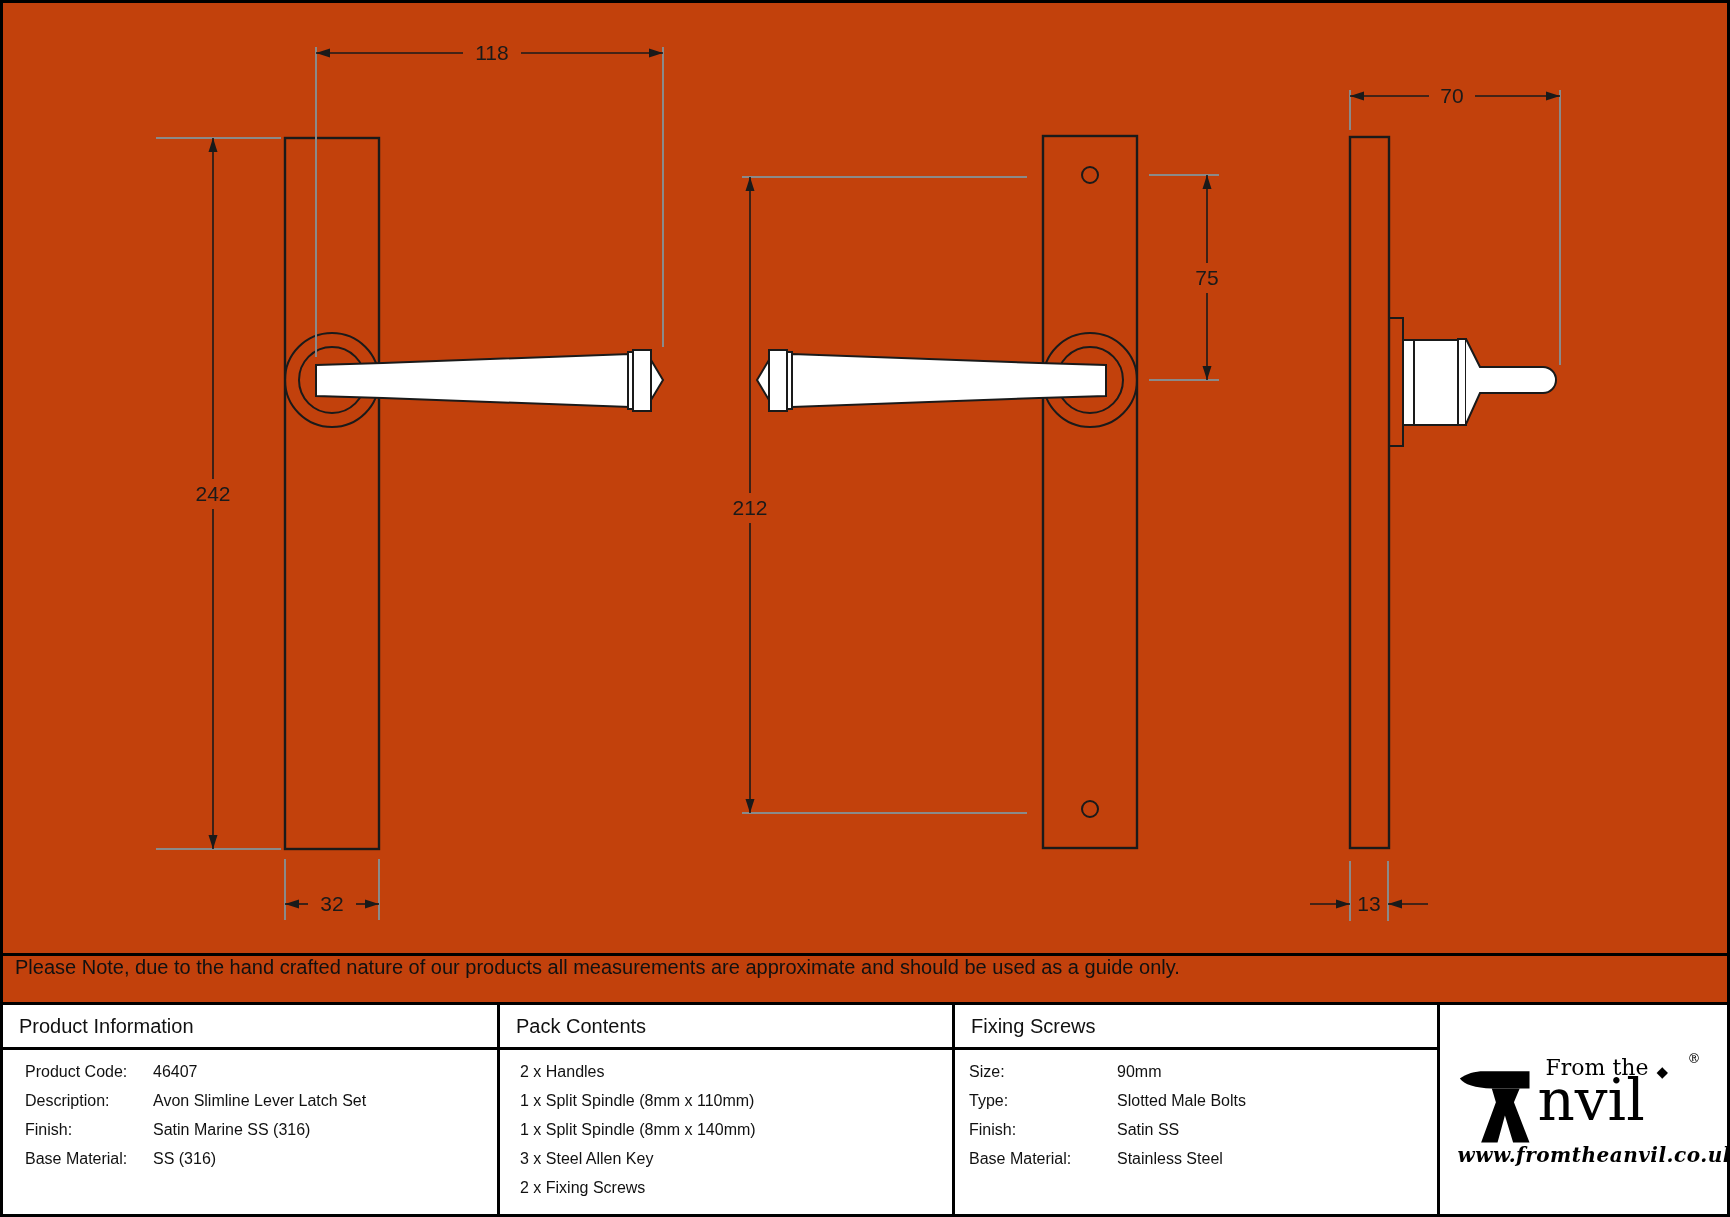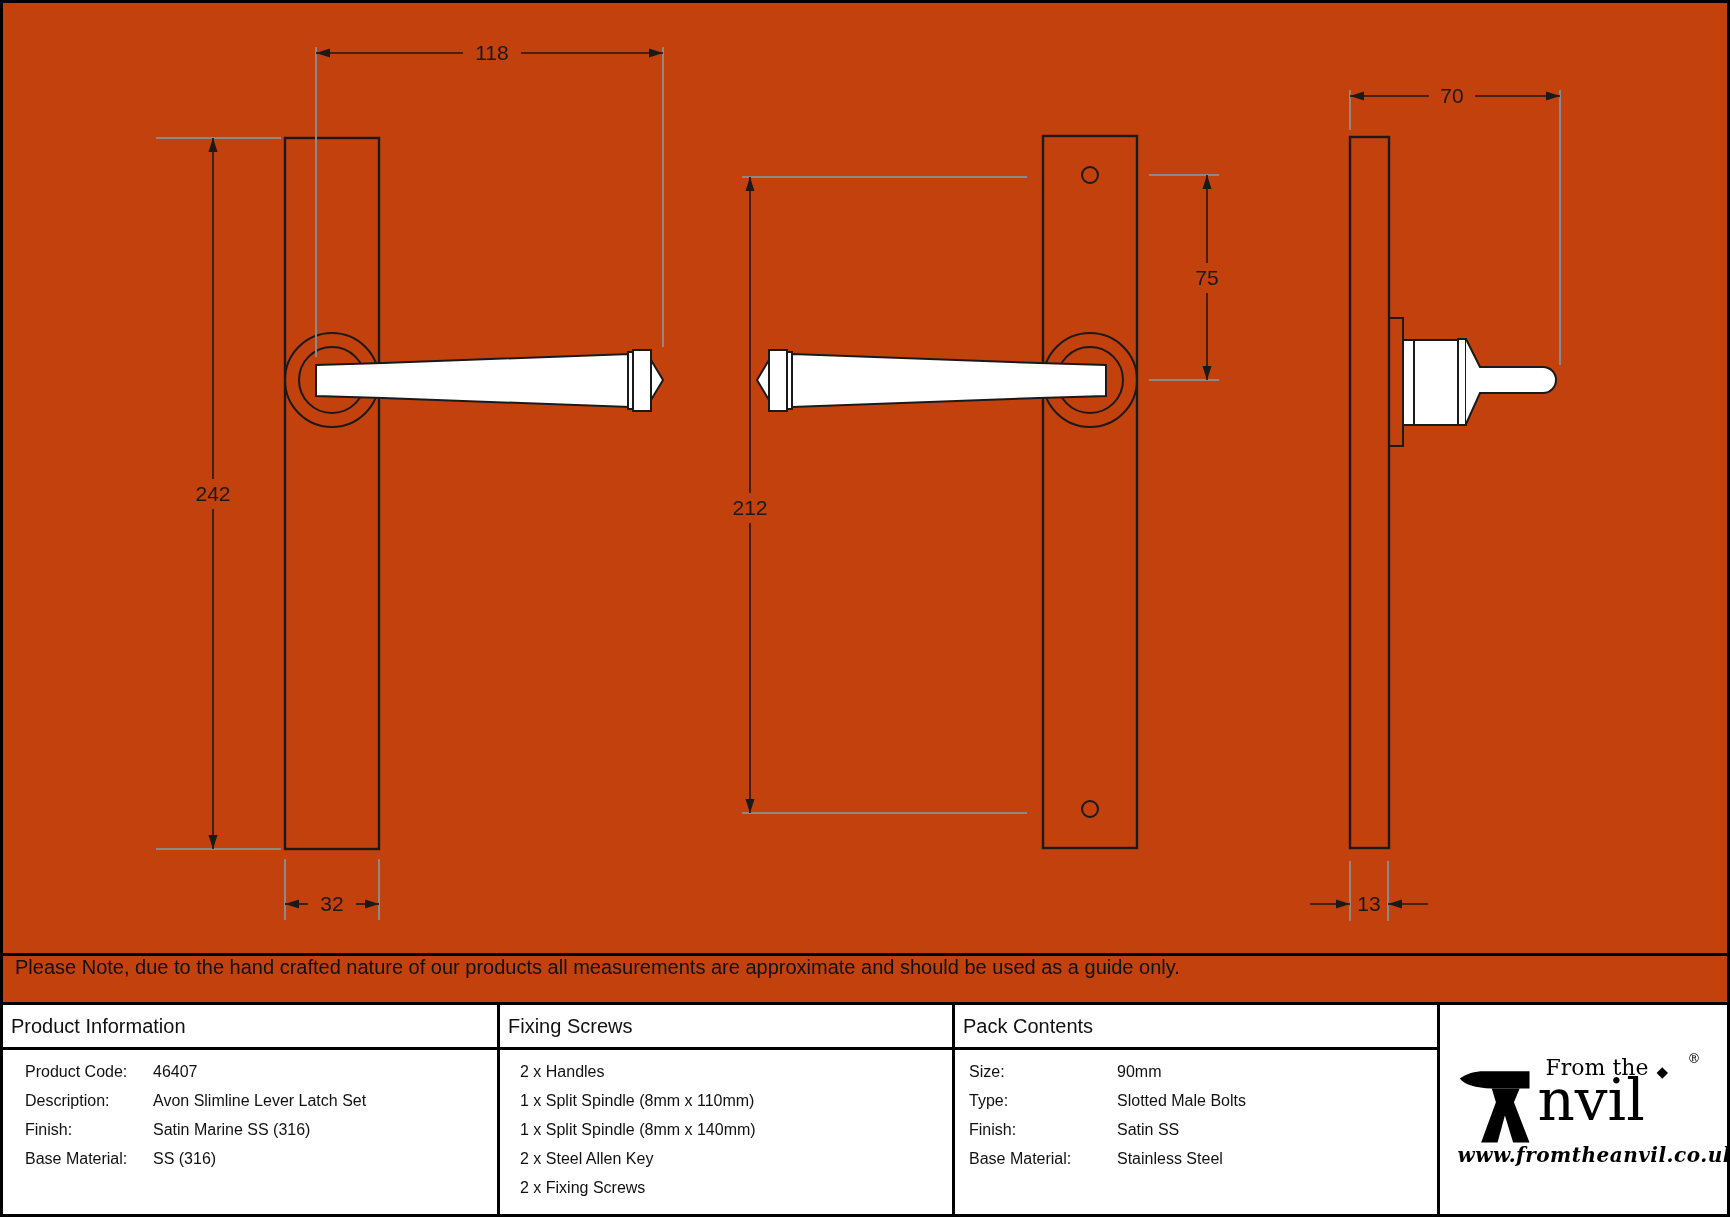--- a/index.html
+++ b/index.html
@@ -14,21 +14,21 @@
     position:absolute;left:0;top:950px;width:1724px;height:52px;
     border-top:3px solid #000;border-bottom:3px solid #000;box-sizing:border-box;
     display:flex;align-items:flex-start;padding-left:12px;font-size:20px;
   }
   .tbl{
     position:absolute;left:0;top:1002px;width:1724px;height:209px;
     display:grid;grid-template-columns:497px 455px 485px 1fr;grid-template-rows:45px 1fr;
   }
   .cell{border-right:3px solid #000;box-sizing:border-box;background:#fff;}
   .cell.last{border-right:none;}
-  .hdr{display:flex;align-items:center;padding-left:8px;font-size:20px;border-bottom:3px solid #000;text-align:right;}
+  .hdr{display:flex;align-items:center;padding-left:16px;font-size:20px;border-bottom:3px solid #000;text-align:right;}
   .body-cell{padding-top:7px;font-size:16px;line-height:29px;}
   .kv{display:flex;}
   .col-product .kv .k{flex:none;width:150px;padding-left:22px;box-sizing:border-box;}
   .col-screws .kv .k{flex:none;width:162px;padding-left:14px;box-sizing:border-box;}
   .pack-list{padding-left:20px;}
   .logo-cell{grid-row:1/3;grid-column:4;display:flex;align-items:center;justify-content:center;}
   .logo{position:relative;width:252px;height:118px;}
   .anvil-glyph{position:absolute;left:0;top:12px;}
   .from-the{position:absolute;left:88px;top:4px;font-family:"DejaVu Serif",serif;font-size:22px;color:#000;}
   .diamond{position:absolute;left:199px;top:12px;font-size:15px;color:#000;}
@@ -149,24 +149,24 @@
   <div class="note-bar">
     <span>Please Note, due to the hand crafted nature of our products all measurements are approximate and should be used as a guide only.</span>
   </div>
 
   <div class="tbl">
 
     <div class="cell hdr">
       <span>Product Information</span>
     </div>
     <div class="cell hdr">
+      <span>Pack Contents</span>
+    </div>
+    <div class="cell hdr">
       <span>Fixing Screws</span>
-    </div>
-    <div class="cell hdr">
-      <span>Pack Contents</span>
     </div>
 
     <div class="cell last logo-cell">
       <div class="logo">
         <svg class="anvil-glyph" width="84" height="82" viewBox="0 0 100 100">
           <path fill="#000" d="M30,10 L86,10 L86,31 L40,31 C20,31 6,26 1,19 C8,13 20,10 30,10 Z"></path>
           <path fill="#000" d="M40,31 L74,31 L67,48 L86,97 L66,97 L56,64 L47,97 L27,97 L45,48 Z"></path>
         </svg>
         <span class="from-the">From the</span>
         <span class="diamond">◆</span>
@@ -193,21 +193,21 @@
           <span class="k">Base Material:</span>
           <span class="v">SS (316)</span>
         </div>
     </div>
 
     <div class="cell body-cell">
       <div class="pack-list">
         <div>2 x Handles</div>
         <div>1 x Split Spindle (8mm x 110mm)</div>
         <div>1 x Split Spindle (8mm x 140mm)</div>
-        <div>2 x Steel Allen Key</div>
+        <div>3 x Steel Allen Key</div>
         <div>2 x Fixing Screws</div>
       </div>
     </div>
 
     <div class="cell body-cell col-screws">
       <div class="kv">
           <span class="k">Size:</span>
           <span class="v">90mm</span>
         </div>
       <div class="kv">

